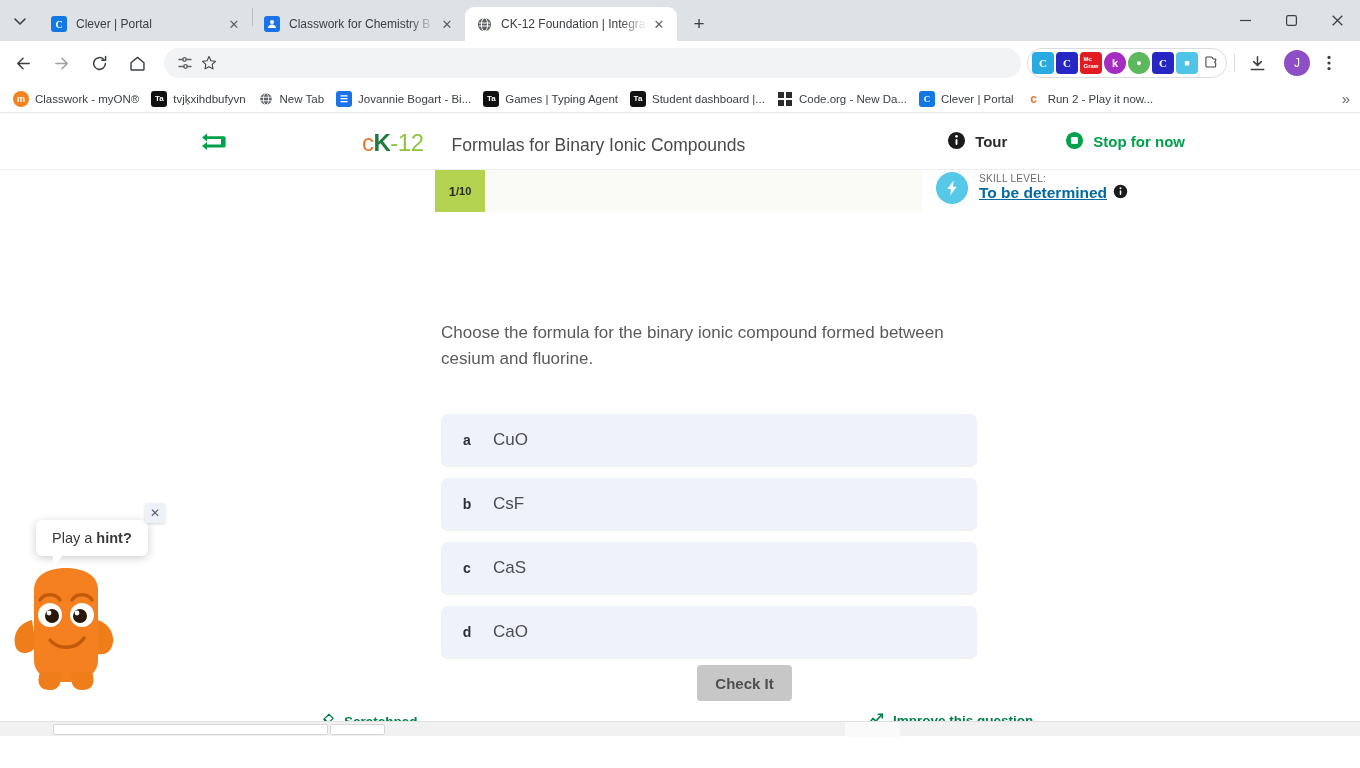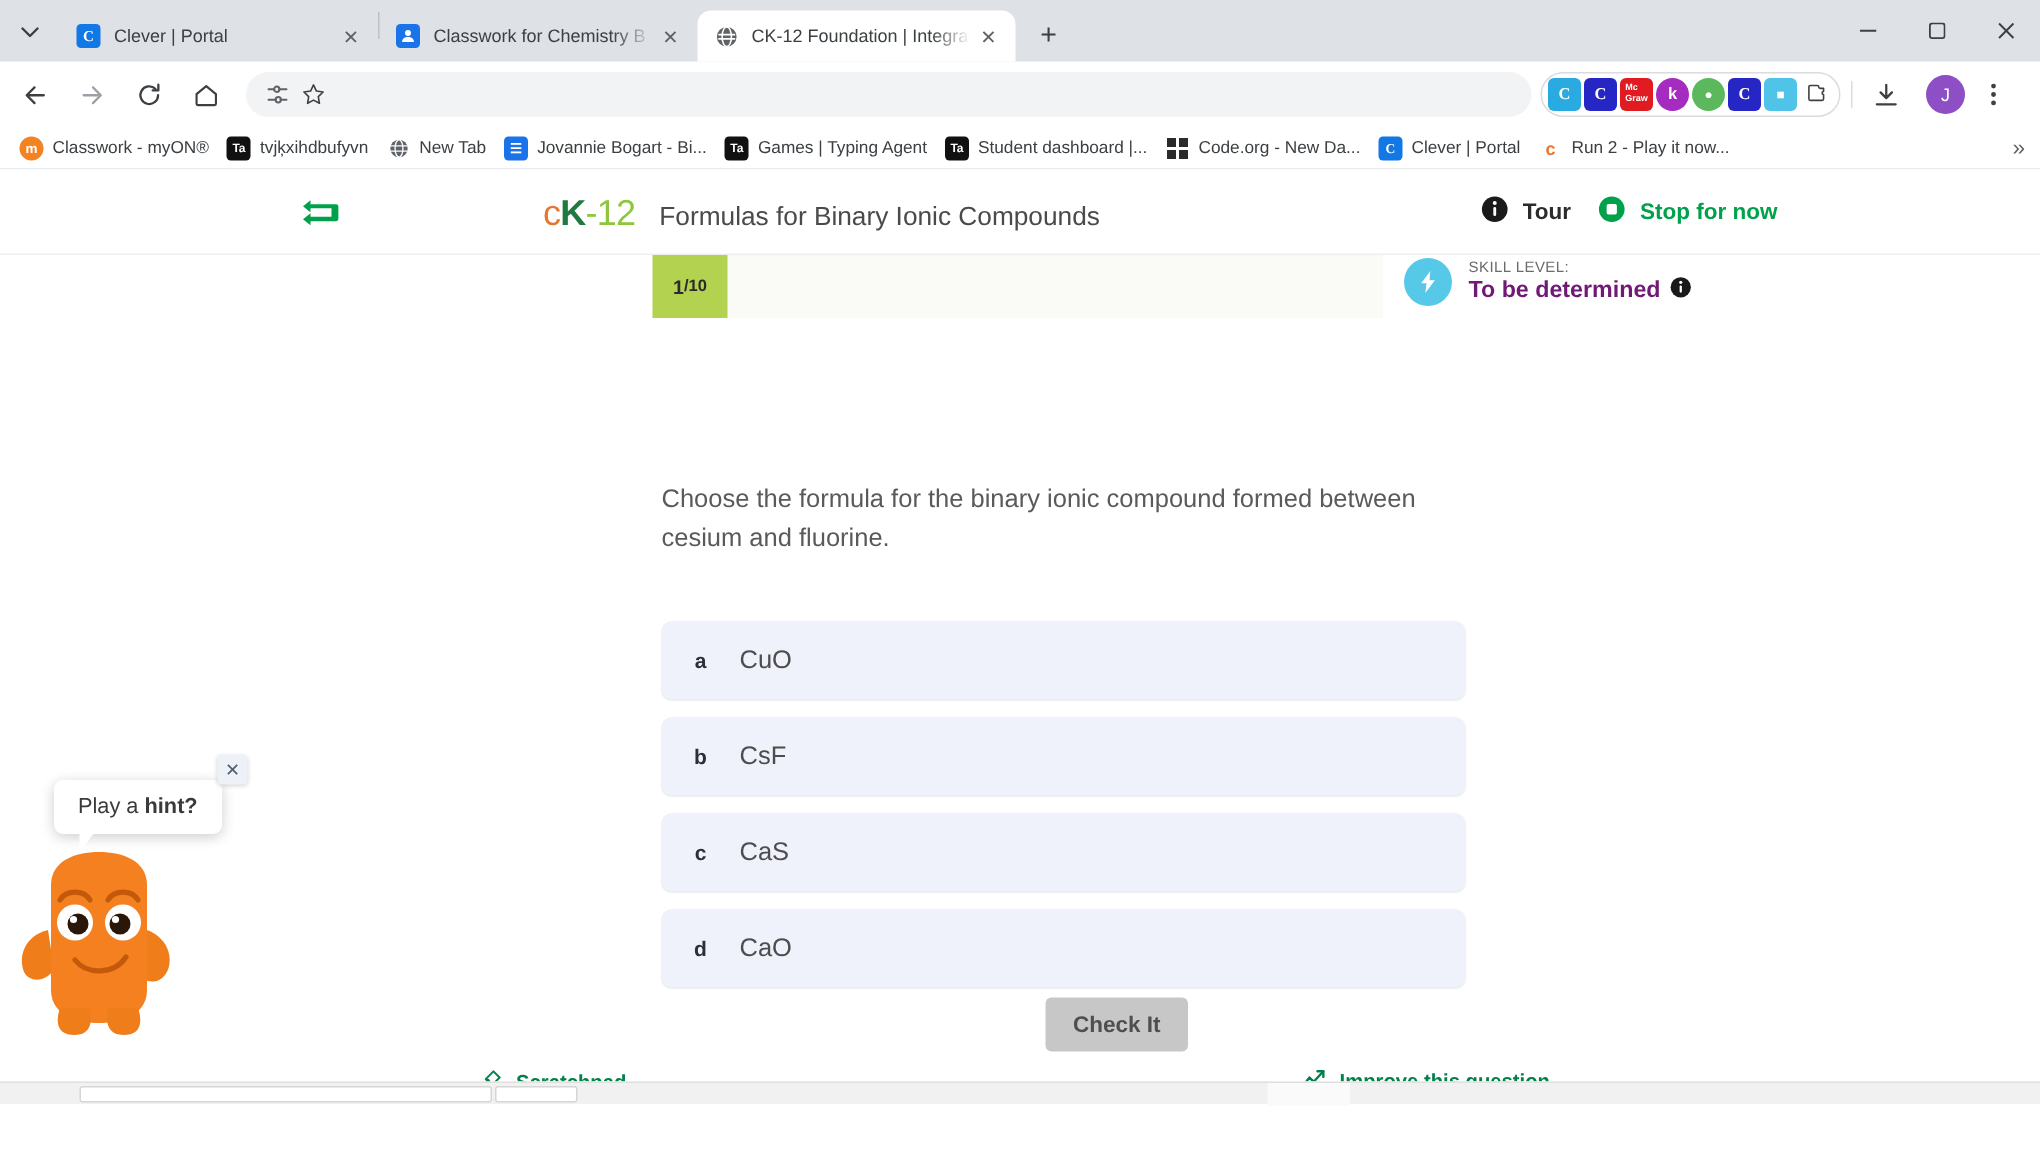--- a/index.html
+++ b/index.html
@@ -130,25 +130,25 @@
     border-bottom: 1px solid #eceff1; background: #fff;
     padding: 0 0 0 0; position: relative;
   }
   .back-arrow { position: absolute; left: 198px; top: 15px; }
   .brand-row { position: absolute; left: 362px; top: 16px; display: flex; align-items: baseline; }
   .ck-logo { font-size: 24px; letter-spacing: -.5px; font-family: "Liberation Sans", sans-serif; }
   .ck-c { color: #e8762c; font-weight: 400; }
   .ck-k { color: #1e7a3e; font-weight: 700; }
   .ck-12 { color: #8dc63f; font-weight: 400; }
   .lesson-title {
-    font-size: 17.5px; color: #4a4a4a; margin-left: 16px; font-weight: 400;
+    font-size: 17.5px; color: #4a4a4a; margin-left: 28px; font-weight: 400;
   }
   .hdr-right {
     position: absolute; right: 175px; top: 0; height: 57px;
-    display: flex; align-items: center; gap: 18px;
+    display: flex; align-items: center; gap: 58px;
   }
   .hdr-item { display: flex; align-items: center; gap: 9px; font-size: 15px; font-weight: bold; }
   .hdr-tour { color: #2b2b2b; }
   .hdr-stop { color: #00a14b; }
 
   .progress-row {
     height: 42px; display: flex; align-items: stretch; position: relative;
     background: #fff;
   }
   .progress-track {
@@ -165,22 +165,22 @@
     position: absolute; left: 936px; top: 2px;
     display: flex; align-items: center; gap: 11px;
   }
   .bolt-circle {
     width: 32px; height: 32px; border-radius: 50%; background: #56c8e8;
     display: flex; align-items: center; justify-content: center;
   }
   .skill-lines { display: flex; flex-direction: column; }
   .skill-label { font-size: 10px; color: #6b6b6b; letter-spacing: .3px; }
   .skill-value {
-    font-size: 15.5px; font-weight: bold; color: #701a75;
-    display: flex; align-items: center; gap: 6px;
+    font-size: 15.5px; font-weight: bold; color: #0369a1;
+    display: flex; gap: 6px; text-decoration: underline;
   }
 
   .qarea { position: relative; }
   .question {
     position: absolute; left: 441px; top: 108px; width: 540px;
     font-size: 17px; line-height: 1.55; color: #5a5a5a;
   }
   .options { position: absolute; left: 441px; top: 202px; width: 536px; }
   .opt {
     height: 52px; background: #eff2fb; border-radius: 7px;

